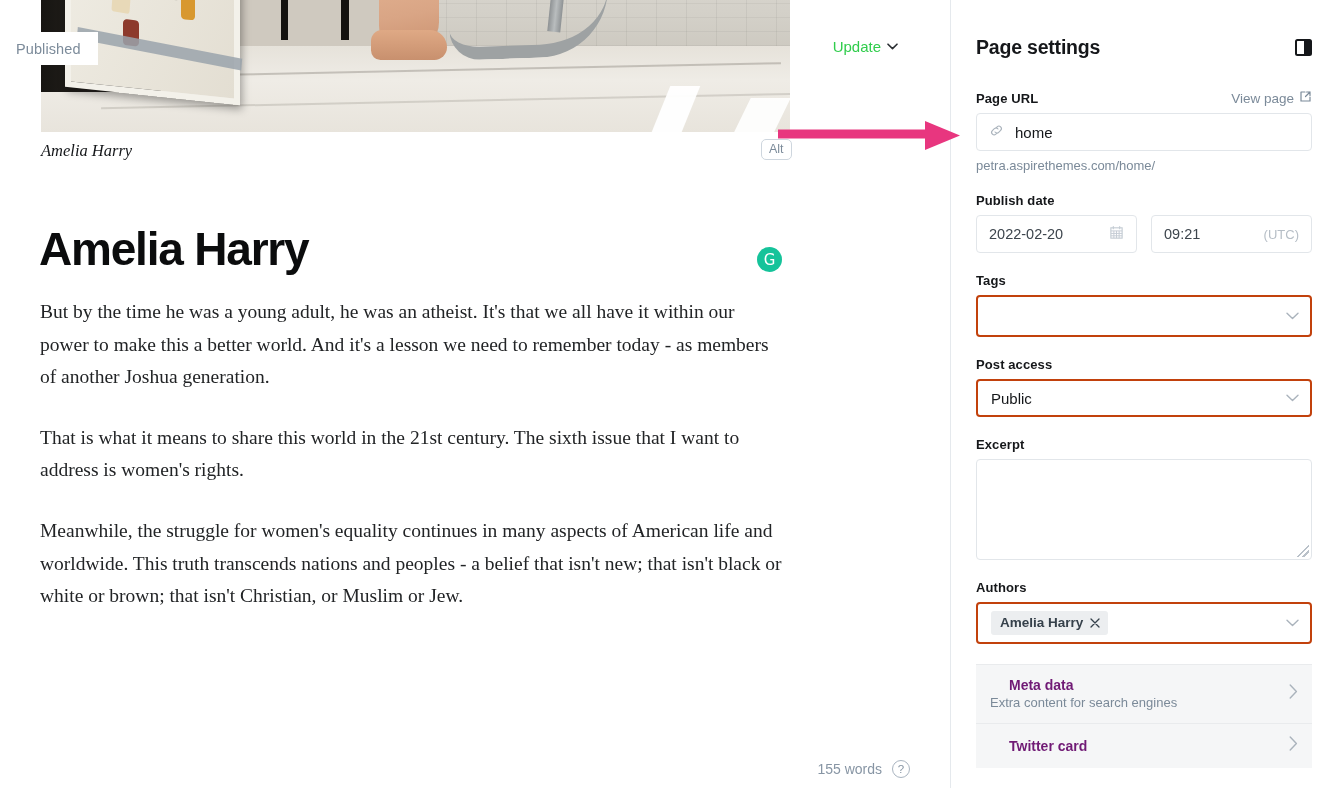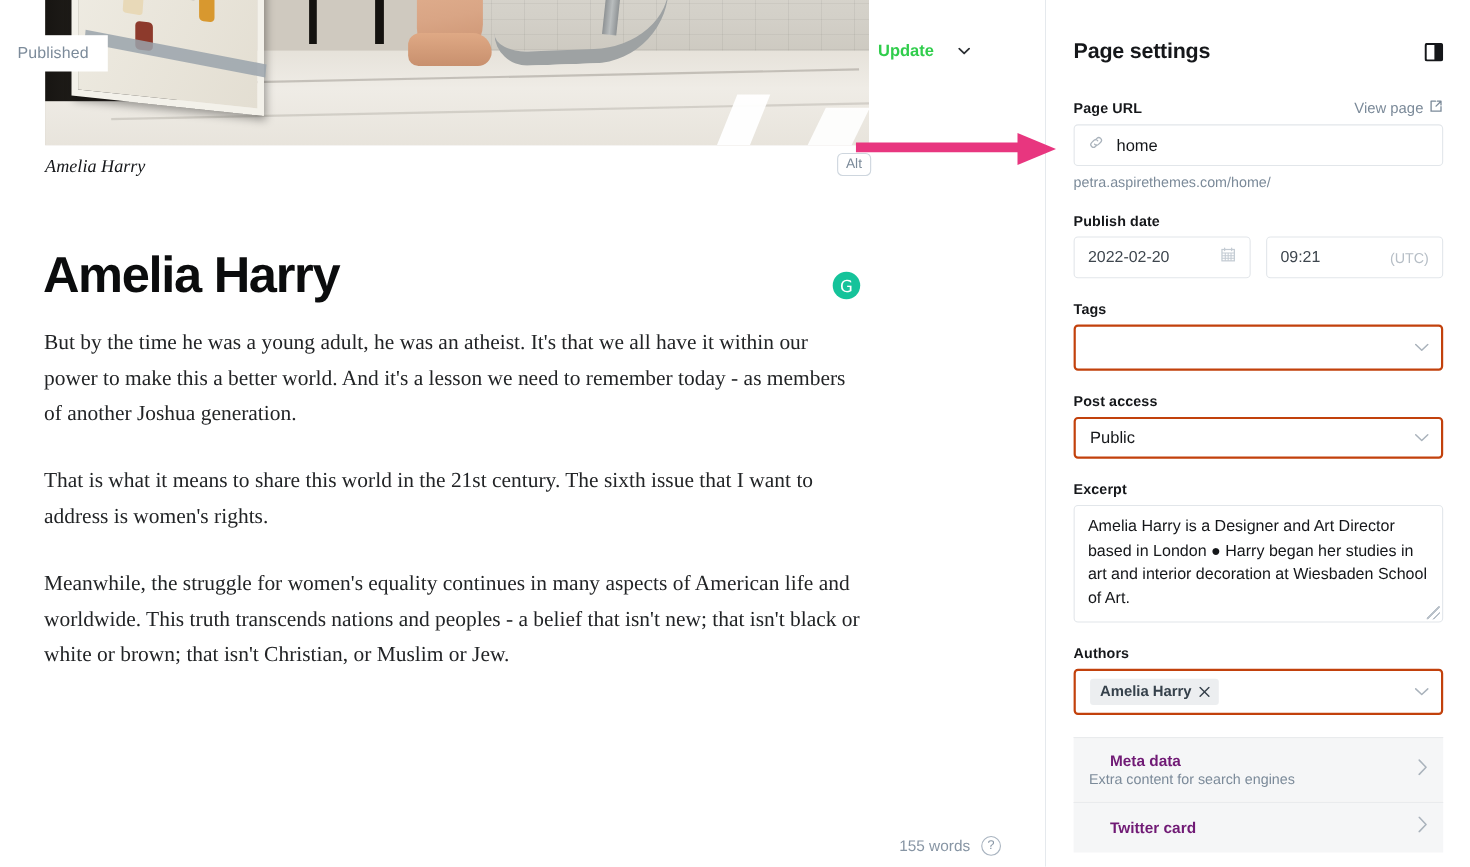--- a/index.html
+++ b/index.html
@@ -91,23 +91,23 @@
   .published-badge {
     position: absolute; left: 0; top: 32px;
     height: 33px; padding: 0 17px 0 16px;
     background: #fff;
     display: flex; align-items: center;
     font-size: 14.5px; color: #7c8b9a; letter-spacing: .1px;
     z-index: 5;
   }
 
   .update-btn {
-    position: absolute; right: 68px; top: 38px;
-    display: flex; align-items: center; gap: 22px;
-    font-size: 15px; font-weight: 700; color: #30cd4c;
+    position: absolute; right: 52px; top: 38px;
+    display: flex; align-items: center; gap: 6px;
+    font-size: 15px; font-weight: 400; color: #30cd4c;
     cursor: pointer; z-index: 6;
   }
   .update-btn .chev { display: block; line-height: 0; }
 
   .alt-badge {
     position: absolute; left: 761px; top: 139px;
     padding: 2px 7px 3px;
     border: 1px solid #ced6de; border-radius: 5px;
     background: #fff;
     font-size: 12.5px; color: #7c8b9a;
@@ -384,21 +384,20 @@
             </svg>
         </span>
       </div>
     </div>
 
     <div class="field">
       <div class="flabel-row">
         <span class="flabel">Excerpt</span>
       </div>
       <div class="textarea">
-        <span>Amelia Harry is a Designer and Art Director based in London ● Harry began her studies in art and interior decoration at Wiesbaden School of Art.</span>
         <span class="resizer"></span>
       </div>
     </div>
 
     <div class="field">
       <div class="flabel-row">
         <span class="flabel">Authors</span>
       </div>
       <div class="select h42">
         <span class="chip">

